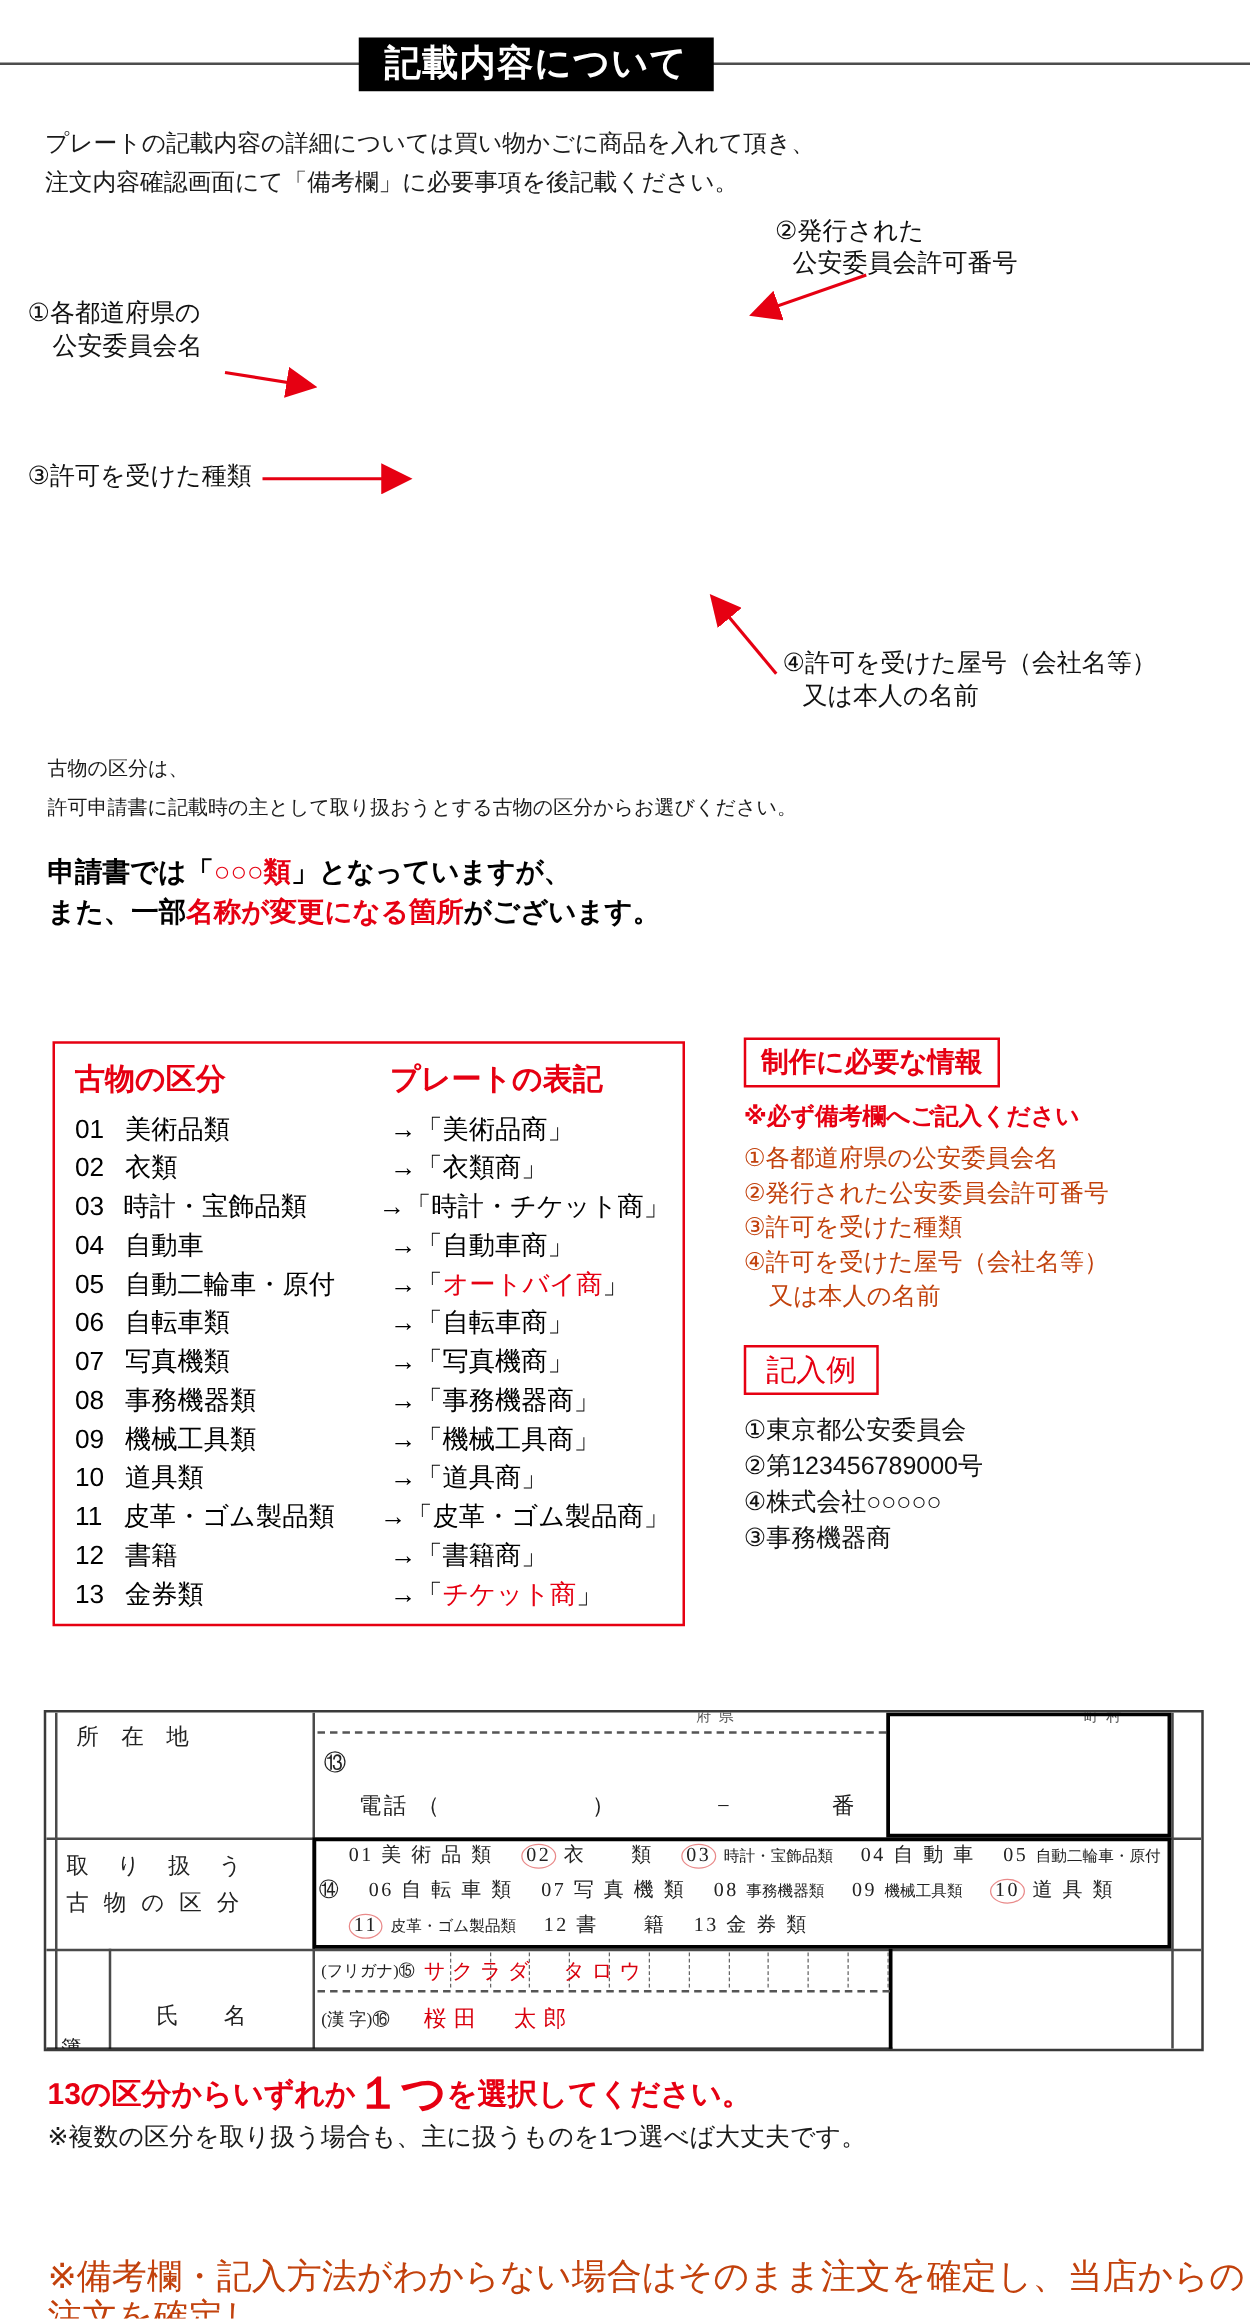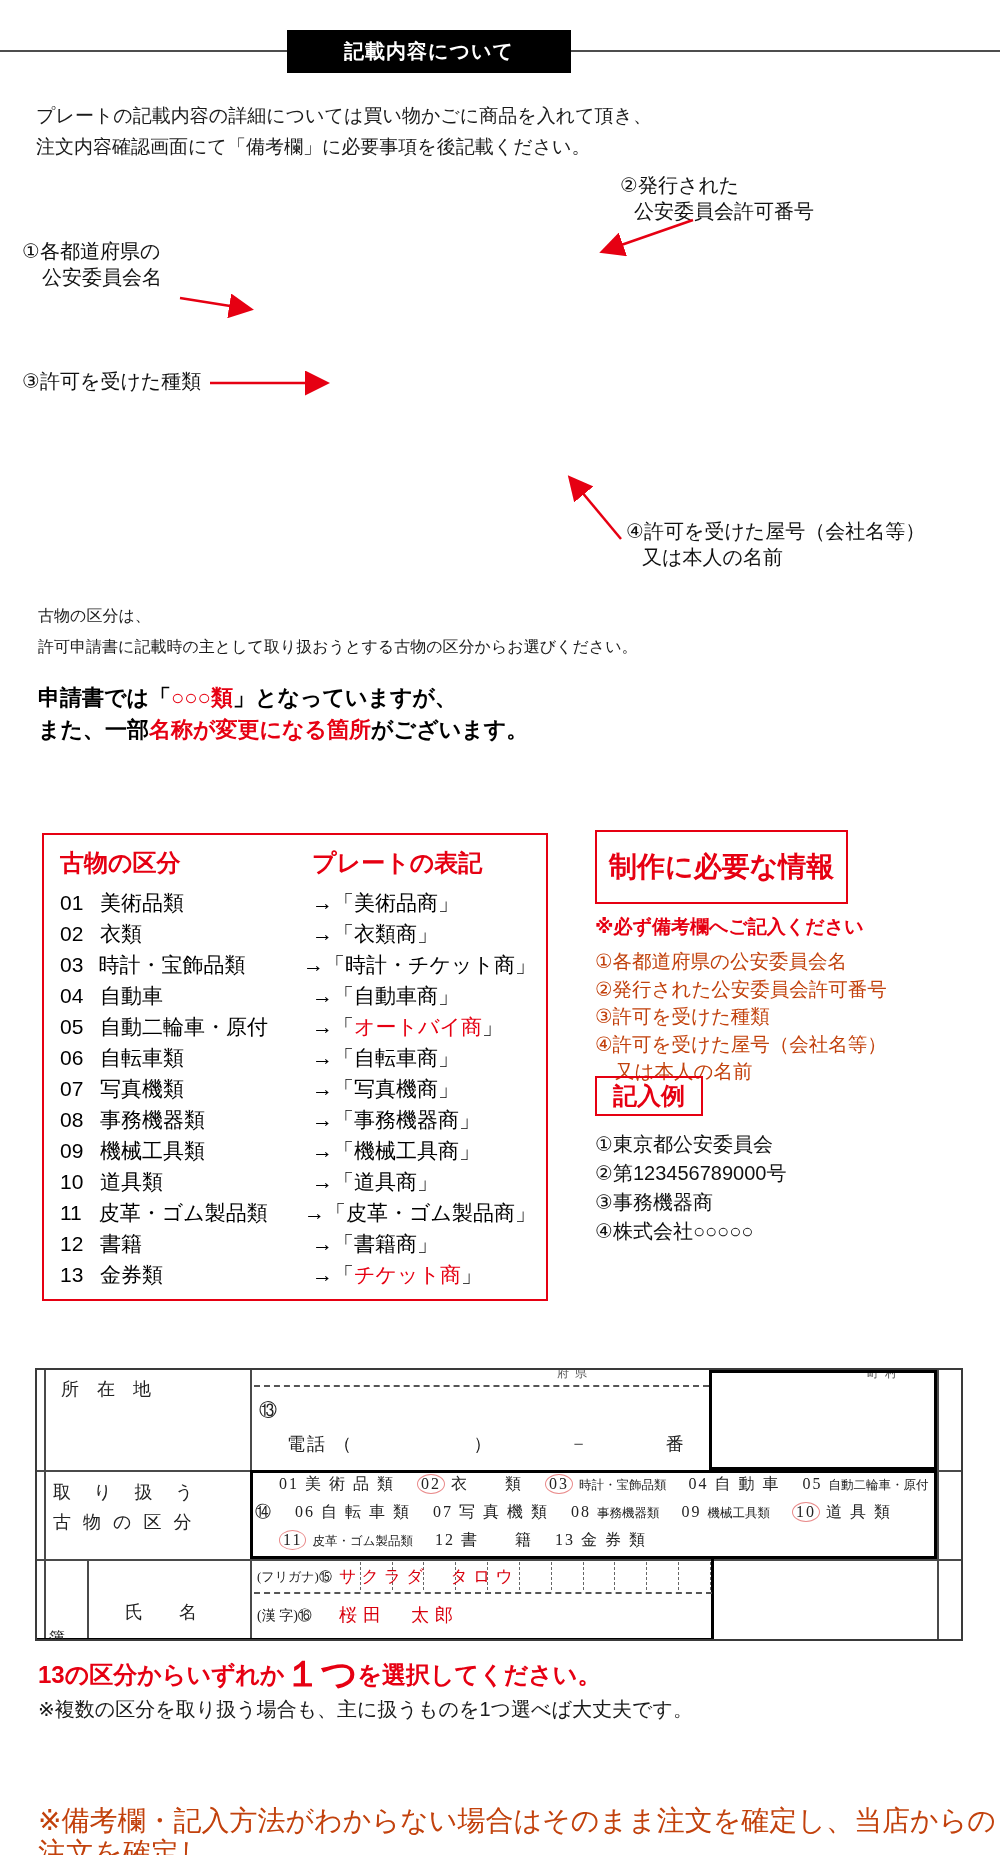--- a/index.html
+++ b/index.html
@@ -2,21 +2,21 @@
 <html><head>
 <meta charset="utf-8">
 <style>
   html,body{margin:0;padding:0;background:#fff;}
   .page{position:relative;width:1000px;height:1855px;background:#fff;overflow:hidden;
         font-family:"Liberation Sans","DejaVu Sans",sans-serif;color:#111;}
 
   
   .divider{position:absolute;left:0;top:50px;width:100%;height:2px;background:#4d4d4d;}
   .title-box{position:absolute;left:287px;top:30px;width:284px;height:43px;background:#000;
-             color:#fff;font-size:20px;font-weight:bold;text-align:center;line-height:43px;letter-spacing:1px;}
+             color:#fff;font-size:29px;font-weight:bold;text-align:center;line-height:43px;letter-spacing:1px;}
 
   .intro{position:absolute;left:36px;top:100px;font-size:19px;line-height:31px;color:#1a1a1a;}
 
   
   .plate{position:absolute;left:248px;top:256px;width:455px;height:230px;
          background:linear-gradient(180deg,#1f4096 0%,#2a52b0 42%,#16306f 100%);
          font-family:"Liberation Serif","DejaVu Serif",serif;}
   .p-row1{position:absolute;top:26px;width:100%;text-align:center;color:#fff;font-size:22px;font-weight:600;white-space:nowrap;}
   .p-row1 .u-red{border-bottom:2px solid #c8102e;padding-bottom:6px;margin:0 11px;}
   .p-row2{position:absolute;left:60px;top:74px;display:flex;align-items:center;}
@@ -43,26 +43,26 @@
   .catbox{position:absolute;left:42px;top:833px;width:506px;height:468px;border:2.5px solid #e60012;
           padding:12px 10px 0 16px;box-sizing:border-box;}
   .cat-heads{display:flex;font-size:24px;font-weight:bold;color:#e60012;margin-bottom:10px;}
   .cat-heads .h1{width:252px;}
   .cat-row{display:flex;align-items:baseline;height:31px;font-size:21px;color:#000;white-space:nowrap;}
   .cat-code{width:40px;}
   .cat-name{width:212px;}
 
   
   .infobox{position:absolute;left:595px;top:830px;width:395px;}
-  .ib-title{display:inline-block;border:2.5px solid #e60012;color:#e60012;font-size:28px;font-weight:bold;padding:16px 12px;}
+  .ib-title{display:inline-block;border:2.5px solid #e60012;color:#e60012;font-size:22px;font-weight:bold;padding:3px 12px;}
   .ib-note{color:#e60012;font-size:19px;font-weight:bold;margin-top:10px;}
   .ib-items{font-size:19.5px;line-height:27.5px;margin-top:8px;color:#c2410c;}
   .ib-items .cont{padding-left:20px;}
   .exbox{position:absolute;left:595px;top:1076px;width:395px;}
-  .ex-title{display:inline-block;border:2.5px solid #e60012;color:#e60012;font-size:24px;font-weight:bold;padding:2px 16px;}
+  .ex-title{display:inline-block;border:2.5px solid #e60012;color:#e60012;font-size:24px;font-weight:normal;padding:2px 16px;}
   .ex-items{font-size:20px;line-height:29px;margin-top:14px;color:#111;}
 
   
   .form{position:absolute;left:35px;top:1368px;width:928px;height:273px;overflow:hidden;
         font-family:"Liberation Serif","DejaVu Serif",serif;color:#222;border:2px solid #3a3a3a;box-sizing:border-box;}
   .fline{position:absolute;background:#4a4a4a;}
   .fv{width:1.5px;top:0;bottom:0;}
   .fh{height:1.5px;left:0;right:0;}
   .fdash{position:absolute;border-top:2px dashed #555;height:0;}
   .fhint{position:absolute;top:-5px;font-size:12px;color:#555;letter-spacing:6px;}
@@ -247,22 +247,22 @@
       <div>④許可を受けた屋号（会社名等）</div>
       <div class="cont">又は本人の名前</div>
     </div>
   </div>
 
   <div class="exbox">
     <div class="ex-title">記入例</div>
     <div class="ex-items">
       <div>①東京都公安委員会</div>
       <div>②第123456789000号</div>
+      <div>④株式会社○○○○○</div>
       <div>③事務機器商</div>
-      <div>④株式会社○○○○○</div>
     </div>
   </div>
 
   <div class="form">
     <div class="fline fv" style="left:7px"></div>
     <div class="fline fv" style="left:213px"></div>
     <div class="fline fv" style="left:900px"></div>
     <div class="fline fh" style="top:100px"></div>
     <div class="fline fh" style="top:189px"></div>
     <div class="fline" style="left:50px;top:189px;width:1.5px;height:84px"></div>

